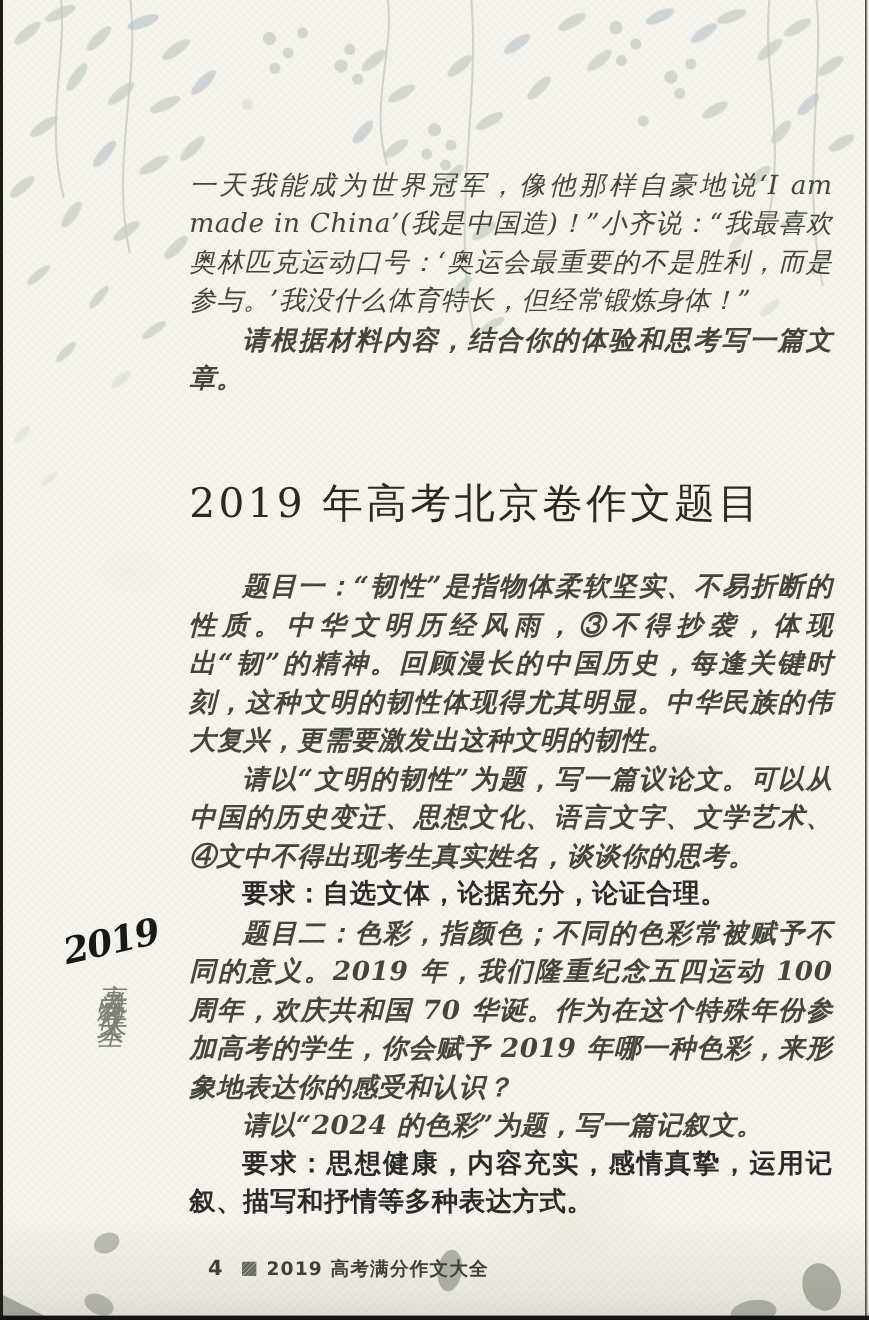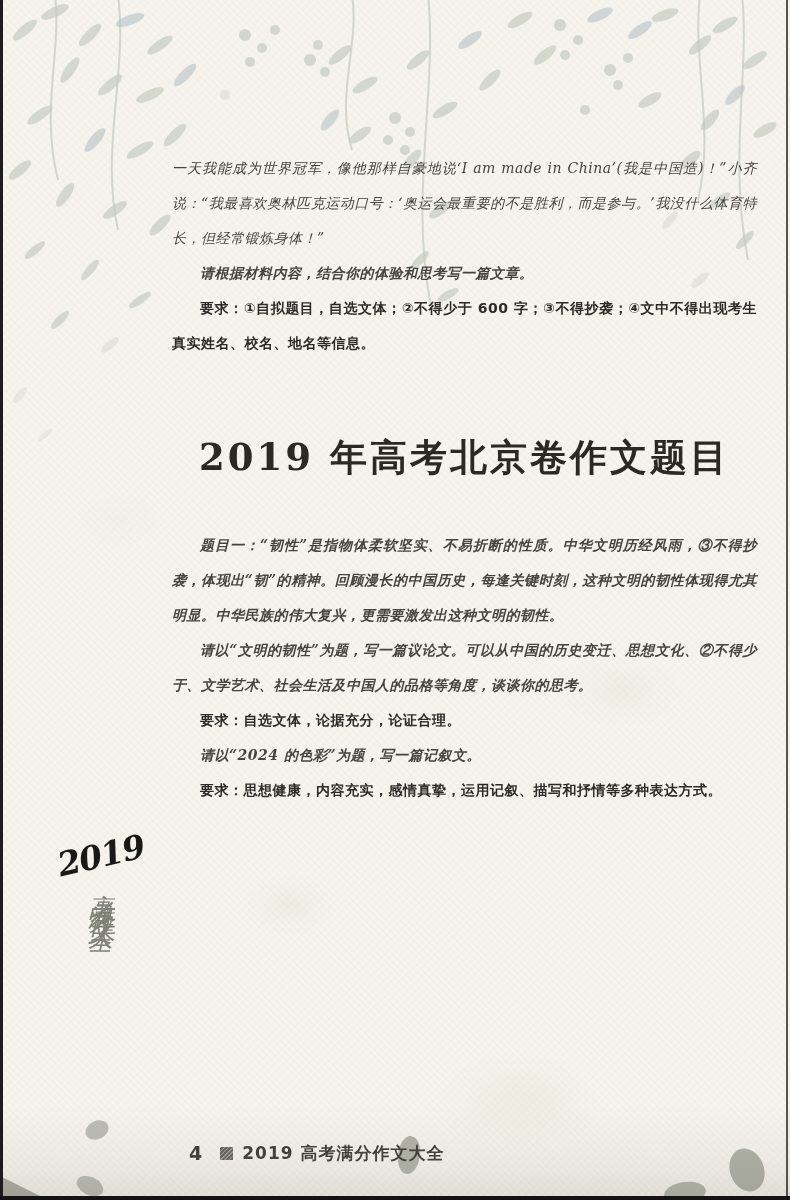--- a/index.html
+++ b/index.html
@@ -19,37 +19,37 @@
   .scan-edge-left{position:absolute;left:0;top:0;width:3px;height:1200px;background:#1d1c1a;}
   .scan-edge-right{position:absolute;left:786px;top:0;width:2px;height:1200px;background:#3a3834;opacity:.85;}
   .scan-edge-bottom{position:absolute;left:0;top:1196px;width:790px;height:4px;background:#141311;}
   .bottom-shade{position:absolute;left:0;bottom:0;width:790px;height:95px;
     background:linear-gradient(to bottom, rgba(145,138,120,0) 0%, rgba(145,138,120,0.10) 65%, rgba(105,100,88,0.16) 100%);}
   .deco{position:absolute;pointer-events:none;}
   .content{
     position:absolute;left:172px;top:151px;width:585px;color:#3c3b35;
   }
   .content p{
-    margin:0;font-size:14px;line-height:35px;
+    margin:0;font-size:24px;line-height:35px;
     text-align:justify;text-justify:inter-ideograph;
   }
   .kai{
     font-family:"DejaVu Serif","Liberation Serif",serif;
     font-style:italic;color:#45443e;letter-spacing:0.5px;
   }
   .hei{
     font-family:"DejaVu Sans","Liberation Sans",sans-serif;
     font-weight:700;color:#2c2b27;letter-spacing:0.5px;
   }
   .indent{text-indent:2em;font-weight:bold;}
   .title{
-    margin:71px 0 44px 0;
-    font-family:"DejaVu Serif","Liberation Serif",serif;
-    font-weight:700;font-size:37px;line-height:1.4;
-    text-align:center;color:#2a2922;letter-spacing:3px;
+    margin:71px 0 31px 0;
+    font-family:"DejaVu Serif","Liberation Serif",serif;
+    font-weight:400;font-size:37px;line-height:1.4;
+    text-align:left;color:#2a2922;letter-spacing:3px;
   }
   .sidebar-year{
     position:absolute;left:57px;top:836px;
     font-family:"DejaVu Serif","Liberation Serif",serif;
     font-style:italic;font-weight:800;font-size:33px;color:#181815;
     transform:rotate(-13deg);letter-spacing:-1px;
   }
   .sidebar-vertical{
     position:absolute;left:84px;top:874px;height:256px;
     writing-mode:vertical-rl;text-orientation:upright;
@@ -169,27 +169,27 @@
     <ellipse cx="409" cy="55" rx="11" ry="19" fill="#a9aba0" opacity="0.9" transform="rotate(8 409 55)"></ellipse>
     <ellipse cx="747" cy="70" rx="17" ry="22" fill="#a5a79c" opacity="0.9" transform="rotate(-20 747 70)"></ellipse>
     <ellipse cx="685" cy="93" rx="21" ry="11" fill="#abada2" opacity="0.9" transform="rotate(-8 685 93)"></ellipse>
     <polygon points="0,76 48,100 0,100" fill="#a2a49a" opacity="0.9"></polygon>
   </g>
 </svg>
 
 <main class="content">
   <p class="kai">一天我能成为世界冠军，像他那样自豪地说‘I am made in China’(我是中国造)！”小齐说：“我最喜欢奥林匹克运动口号：‘奥运会最重要的不是胜利，而是参与。’我没什么体育特长，但经常锻炼身体！”</p>
   <p class="kai indent">请根据材料内容，结合你的体验和思考写一篇文章。</p>
-  <p class="hei indent">要求：①自拟题目，自选文体；②不得少于 600 字；③不得抄袭；④文中不得出现考生真实姓名、校名、地名等信息。</p>
 
   <h1 class="title">2019 年高考北京卷作文题目</h1>
 
   <p class="kai indent">题目一：“韧性”是指物体柔软坚实、不易折断的性质。中华文明历经风雨，③不得抄袭，体现出“韧”的精神。回顾漫长的中国历史，每逢关键时刻，这种文明的韧性体现得尤其明显。中华民族的伟大复兴，更需要激发出这种文明的韧性。</p>
-  <p class="kai indent">请以“文明的韧性”为题，写一篇议论文。可以从中国的历史变迁、思想文化、②不得少于、文学艺术、社会生活及中国人的品格等角度，谈谈你的思考。</p>
+  <p class="kai indent">请以“文明的韧性”为题，写一篇议论文。可以从中国的历史变迁、思想文化、语言文字、文学艺术、④文中不得出现考生真实姓名，谈谈你的思考。</p>
   <p class="hei indent">要求：自选文体，论据充分，论证合理。</p>
+  <p class="kai indent">题目二：色彩，指颜色；不同的色彩常被赋予不同的意义。2019 年，我们隆重纪念五四运动 100 周年，欢庆共和国 70 华诞。作为在这个特殊年份参加高考的学生，你会赋予 2019 年哪一种色彩，来形象地表达你的感受和认识？</p>
   <p class="kai indent">请以“2024 的色彩”为题，写一篇记叙文。</p>
   <p class="hei indent">要求：思想健康，内容充实，感情真挚，运用记叙、描写和抒情等多种表达方式。</p>
 </main>
 
 <div class="sidebar-year">2019</div>
 <div class="sidebar-vertical">高考满分作文大全</div>
 
 <footer class="footer">
   <span class="pagenum">4</span>
   <span class="sq"></span>

